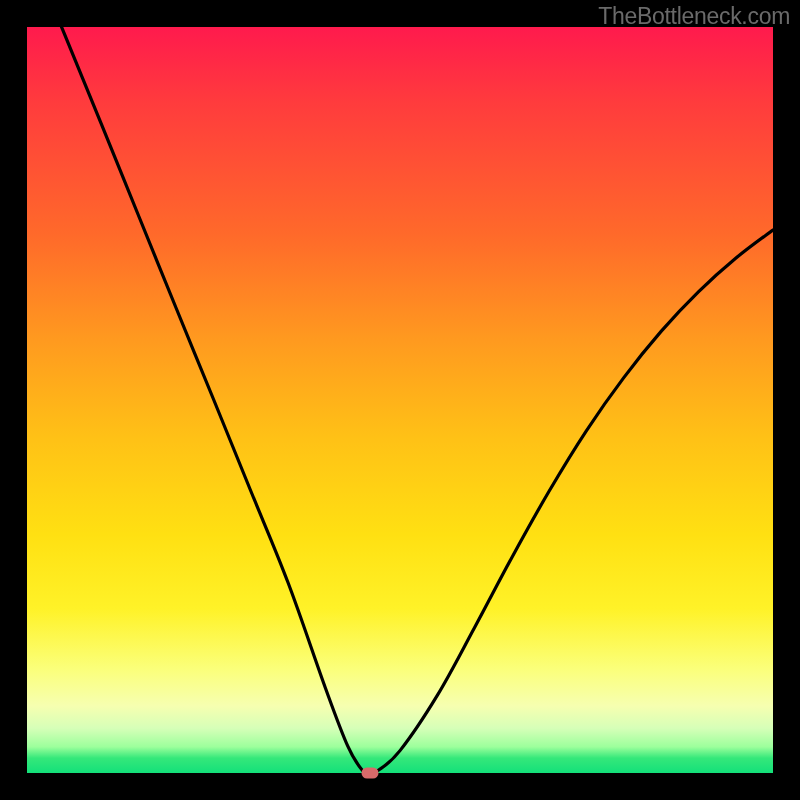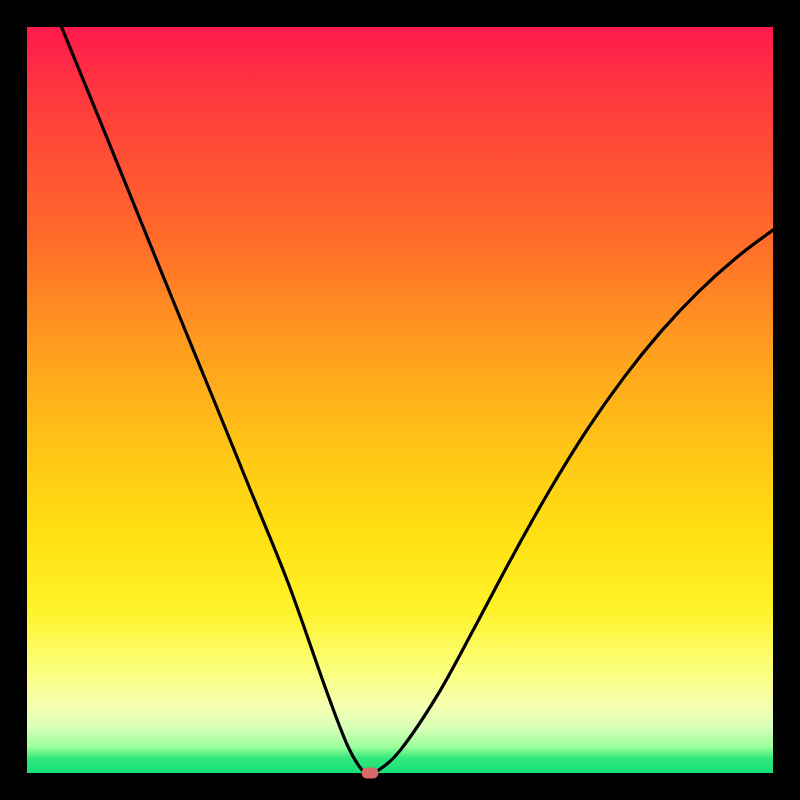--- a/index.html
+++ b/index.html
@@ -65,19 +65,20 @@
     left: 0;
     top: 0;
     width: 746px;
     height: 746px;
   }
 </style>
 </head>
 <body>
 
 <div class="frame">
+  <div class="watermark">TheBottleneck.com</div>
   <div class="plot">
     <svg class="curve" viewBox="0 0 746 746" preserveAspectRatio="none">
       <path id="curve-path" fill="none" stroke="#000" stroke-width="3.2" stroke-linecap="round" d="M 0.00 -85.04 C 6.71 -68.53, 23.87 -26.18, 37.30 6.71 C 50.73 39.61, 61.17 64.83, 74.60 97.73 C 88.03 130.62, 98.47 156.45, 111.90 189.48 C 125.33 222.52, 135.77 248.34, 149.20 281.24 C 162.63 314.14, 173.07 339.36, 186.50 372.25 C 199.93 405.15, 210.37 430.98, 223.80 464.01 C 237.23 497.04, 247.67 520.32, 261.10 555.77 C 274.53 591.22, 287.66 631.55, 298.40 660.96 C 309.14 690.36, 314.07 704.24, 320.78 719.14 C 327.49 734.05, 331.67 738.93, 335.70 743.76 C 339.73 748.60, 340.47 746.00, 343.16 746.00 C 345.85 746.00, 345.25 747.79, 350.62 743.76 C 355.99 739.73, 362.26 737.18, 373.00 723.62 C 383.74 710.06, 396.87 690.57, 410.30 668.42 C 423.73 646.26, 434.17 625.37, 447.60 600.53 C 461.03 575.69, 471.47 554.98, 484.90 530.41 C 498.33 505.83, 508.77 486.84, 522.20 464.01 C 535.63 441.18, 546.07 424.00, 559.50 403.59 C 572.93 383.18, 583.37 368.48, 596.80 350.62 C 610.23 332.76, 620.67 319.81, 634.10 304.37 C 647.53 288.93, 657.97 277.99, 671.40 264.83 C 684.83 251.67, 695.27 242.41, 708.70 231.26 C 722.13 220.11, 739.29 208.01, 746.00 202.91"></path>
     </svg>
     <div id="min-marker" class="marker" style="left: 343.16px; top: 746px;"></div>
   </div>
 </div>
 
 </body></html>

